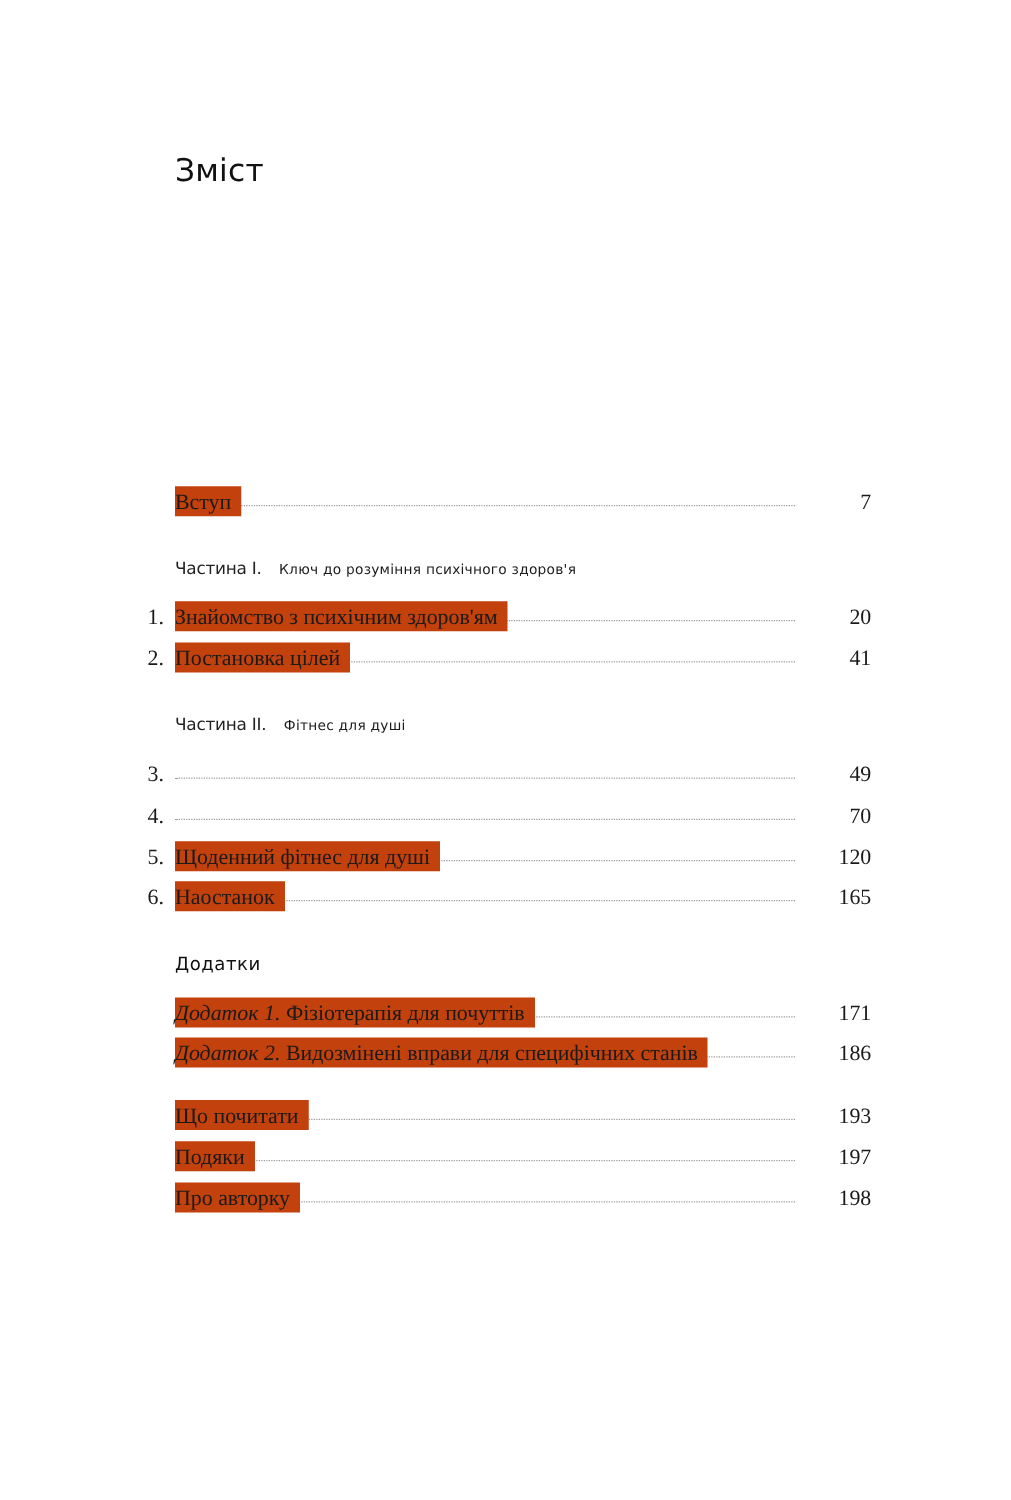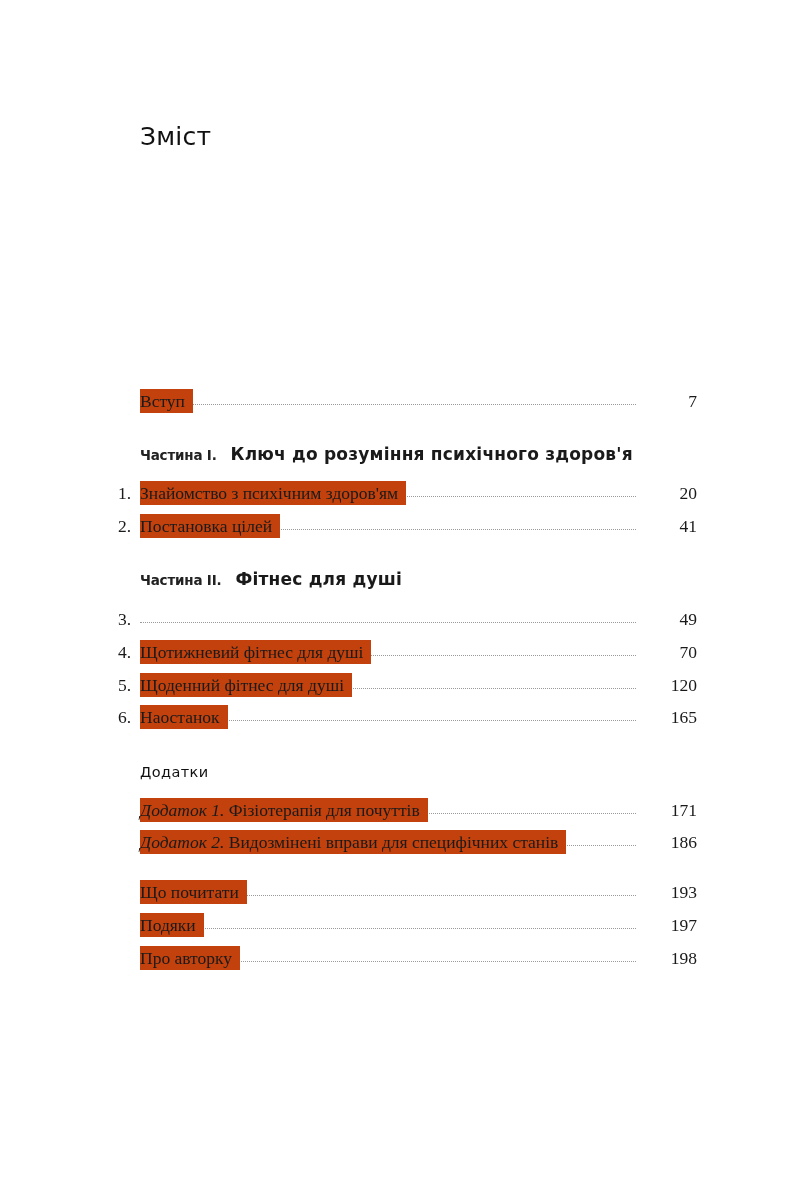--- a/index.html
+++ b/index.html
@@ -23,22 +23,22 @@
     position: absolute; left: 0; right: 61px; top: 15px; height: 0;
     border-bottom: 1.3px dotted #9a9a9a;
   }
   .row .page-no {
     position: absolute; right: 0; top: 0; text-align: right; background: #fff; padding-left: 6px;
   }
   .part {
     position: absolute; left: 140px; height: 24px; line-height: 24px; white-space: nowrap;
     font-family: "DejaVu Sans", sans-serif; color: #1a1a1a;
   }
-  .part .part-prefix { font-size: 13.5px; font-weight: 700; color: #222; letter-spacing: -0.2px; }
-  .part .part-title { font-size: 17px; font-weight: 700; margin-left: 14px; letter-spacing: 0.2px; }
+  .part .part-prefix { font-size: 13.5px; font-weight: 400; color: #222; letter-spacing: -0.2px; }
+  .part .part-title { font-size: 11px; font-weight: 400; margin-left: 14px; letter-spacing: 0.2px; }
   .section-head {
     position: absolute; left: 140px; height: 24px; line-height: 24px;
     font-family: "DejaVu Sans", sans-serif; font-size: 14.5px; font-weight: 400; color: #111; letter-spacing: 0.4px;
   }
 </style>
 </head>
 <body>
 
 <div class="page">
 
@@ -74,21 +74,20 @@
 
   <div class="row" style="top:607px;">
     <span class="num">3.</span>
     <div class="leader"></div>
     <span class="page-no">49</span>
   </div>
 
   <div class="row" style="top:640px;">
     <span class="num">4.</span>
     <div class="leader"></div>
-    <span class="label">Щотижневий фітнес для душі</span>
     <span class="page-no">70</span>
   </div>
 
   <div class="row" style="top:673px;">
     <span class="num">5.</span>
     <div class="leader"></div>
     <span class="label">Щоденний фітнес для душі</span>
     <span class="page-no">120</span>
   </div>
 

